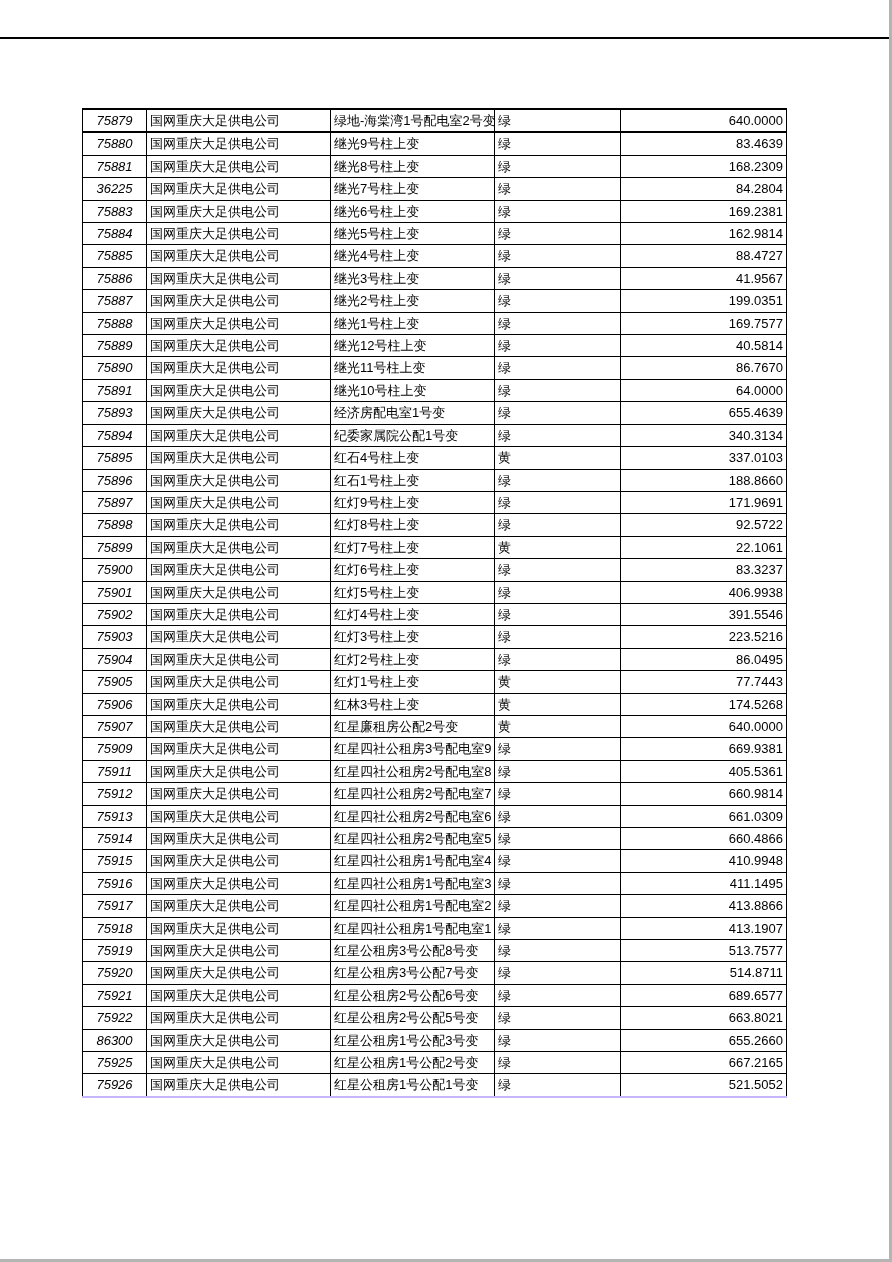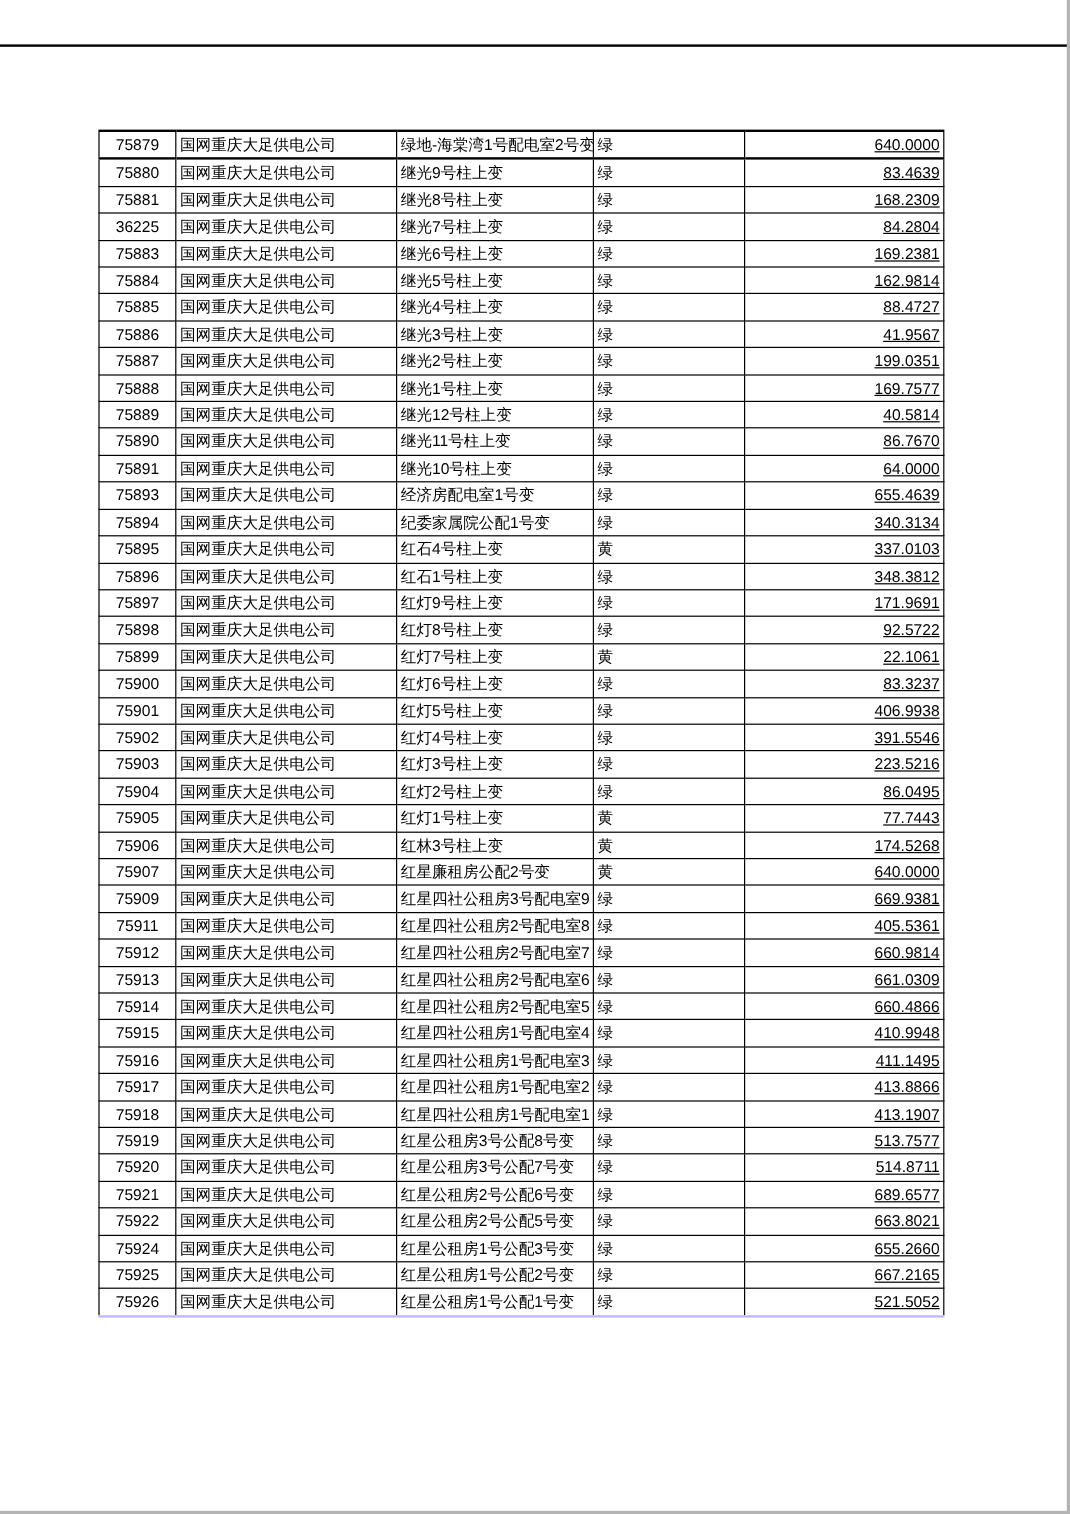--- a/index.html
+++ b/index.html
@@ -49,25 +49,25 @@
     overflow: hidden;
     vertical-align: middle;
   }
   table.data-table tr:first-child td {
     border-top: 2px solid #000;
     border-bottom: 2px solid #000;
   }
   table.data-table tr:last-child td {
     border-bottom: 2px solid #c4b5fd;
   }
-  td.col-id      { width: 64px;  text-align: center; }
+  td.col-id      { width: 64px;  text-align: center; font-style: italic; }
   td.col-company { width: 184px; text-align: left; padding-left: 6px; }
   td.col-name    { width: 164px; text-align: left; padding-left: 4px; }
   td.col-status  { width: 126px; text-align: left; padding-left: 3px; }
-  td.col-value   { width: 166px; text-align: right; padding-right: 28px; text-decoration: underline; }
+  td.col-value   { width: 166px; text-align: right; padding-right: 28px; }
 </style>
 </head>
 <body>
 
 <div class="screen">
   <div class="top-rule"></div>
 
   <table class="data-table">
     <tbody>
         <tr>
@@ -180,21 +180,21 @@
           <td class="col-company">国网重庆大足供电公司</td>
           <td class="col-name">红石4号柱上变</td>
           <td class="col-status">黄</td>
           <td class="col-value">337.0103</td>
         </tr>
         <tr>
           <td class="col-id">75896</td>
           <td class="col-company">国网重庆大足供电公司</td>
           <td class="col-name">红石1号柱上变</td>
           <td class="col-status">绿</td>
-          <td class="col-value">348.3812</td>
+          <td class="col-value">188.8660</td>
         </tr>
         <tr>
           <td class="col-id">75897</td>
           <td class="col-company">国网重庆大足供电公司</td>
           <td class="col-name">红灯9号柱上变</td>
           <td class="col-status">绿</td>
           <td class="col-value">171.9691</td>
         </tr>
         <tr>
           <td class="col-id">75898</td>
@@ -351,21 +351,21 @@
           <td class="col-value">689.6577</td>
         </tr>
         <tr>
           <td class="col-id">75922</td>
           <td class="col-company">国网重庆大足供电公司</td>
           <td class="col-name">红星公租房2号公配5号变</td>
           <td class="col-status">绿</td>
           <td class="col-value">663.8021</td>
         </tr>
         <tr>
-          <td class="col-id">75924</td>
+          <td class="col-id">86300</td>
           <td class="col-company">国网重庆大足供电公司</td>
           <td class="col-name">红星公租房1号公配3号变</td>
           <td class="col-status">绿</td>
           <td class="col-value">655.2660</td>
         </tr>
         <tr>
           <td class="col-id">75925</td>
           <td class="col-company">国网重庆大足供电公司</td>
           <td class="col-name">红星公租房1号公配2号变</td>
           <td class="col-status">绿</td>

